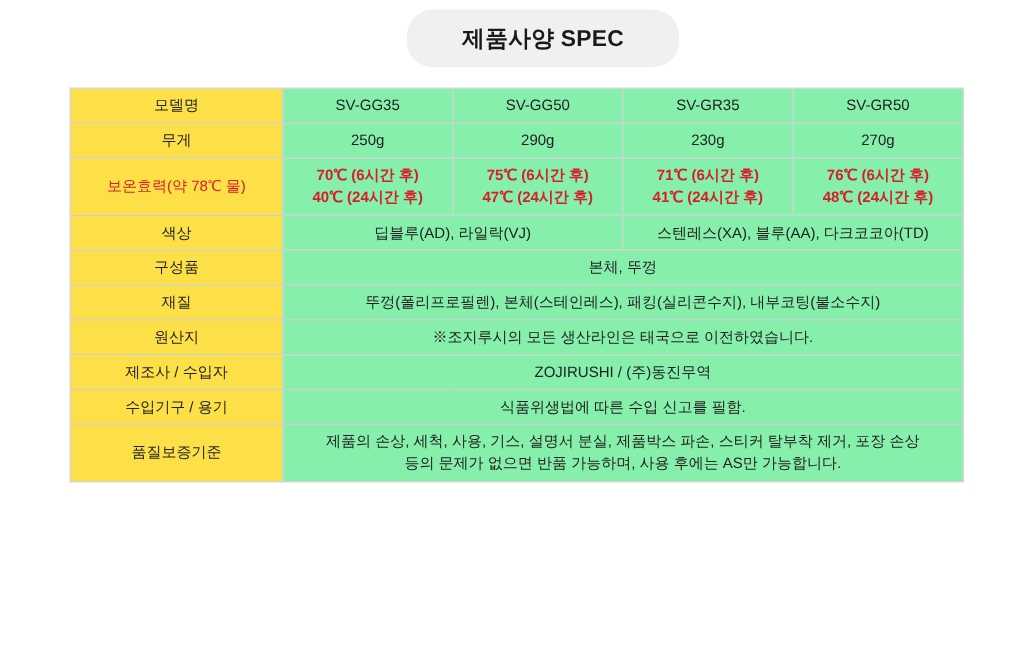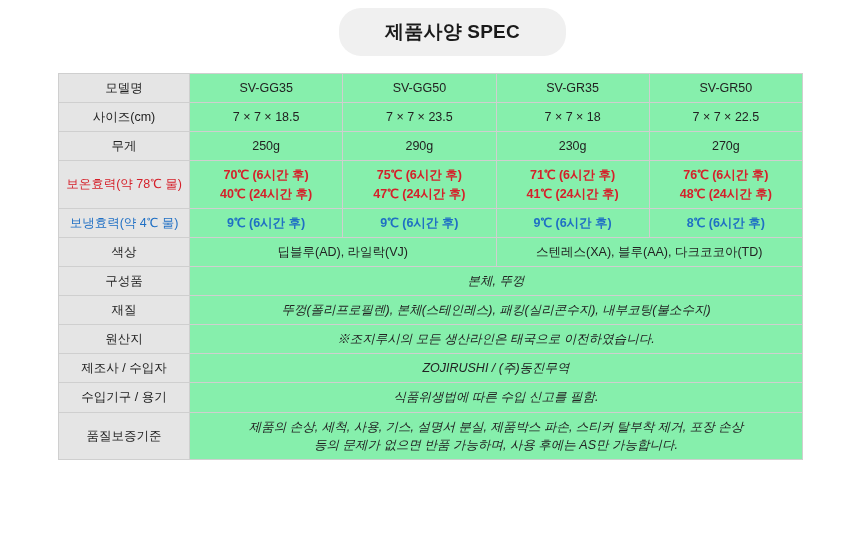--- a/index.html
+++ b/index.html
@@ -45,35 +45,34 @@
   table.spec td {
     border: 1px solid #cfcfcf;
     font-size: 12.5px;
     color: #222;
     padding: 5px 4px;
     text-align: center;
     vertical-align: middle;
     line-height: 1.45;
   }
   .rowhead {
-    background: #e5e5e5;
-    width: 131px;
+    background: #fde047;
+    width: 177px;
     color: #333;
     margin-top: 48px;
   }
   .rowhead.red { color: #d5202a; }
   .rowhead.blue { color: #1f6fc4; }
   .val { background: #86efac; }
   .val.red { color: #d5202a; font-weight: bold; }
   .val.blue { color: #1f6fc4; font-weight: bold; }
   .hdr { font-weight: normal; }
   .left {
     text-align: left;
     padding-left: 12px;
-    font-style: italic;
   }
   .two-line { line-height: 1.5; margin-top: 33px; }
 </style>
 </head>
 <body>
 
 <div class="page">
 
   <div class="title-wrap">
     <div class="title-pill">제품사양 SPEC</div>
@@ -85,27 +84,20 @@
 
         <tr>
           <td class="rowhead hdr">모델명</td>
           <td class="val hdr">SV-GG35</td>
           <td class="val hdr">SV-GG50</td>
           <td class="val hdr">SV-GR35</td>
           <td class="val hdr">SV-GR50</td>
         </tr>
 
 
-        <tr>
-          <td class="rowhead">사이즈(cm)</td>
-          <td class="val">7 × 7 × 18.5</td>
-          <td class="val">7 × 7 × 23.5</td>
-          <td class="val">7 × 7 × 18</td>
-          <td class="val">7 × 7 × 22.5</td>
-        </tr>
 
         <tr>
           <td class="rowhead">무게</td>
           <td class="val">250g</td>
           <td class="val">290g</td>
           <td class="val">230g</td>
           <td class="val">270g</td>
         </tr>
 
 
@@ -122,27 +114,20 @@
           <td class="val red two-line">
             <div>71℃ (6시간 후)</div>
             <div>41℃ (24시간 후)</div>
           </td>
           <td class="val red two-line">
             <div>76℃ (6시간 후)</div>
             <div>48℃ (24시간 후)</div>
           </td>
         </tr>
 
-        <tr>
-          <td class="rowhead blue">보냉효력(약 4℃ 물)</td>
-          <td class="val blue">9℃ (6시간 후)</td>
-          <td class="val blue">9℃ (6시간 후)</td>
-          <td class="val blue">9℃ (6시간 후)</td>
-          <td class="val blue">8℃ (6시간 후)</td>
-        </tr>
 
         <tr>
           <td class="rowhead">색상</td>
           <td class="val" colspan="2">딥블루(AD), 라일락(VJ)</td>
           <td class="val" colspan="2">스텐레스(XA), 블루(AA), 다크코코아(TD)</td>
         </tr>
 
         <tr>
           <td class="rowhead">구성품</td>
           <td class="val left" colspan="4">본체, 뚜껑</td>

